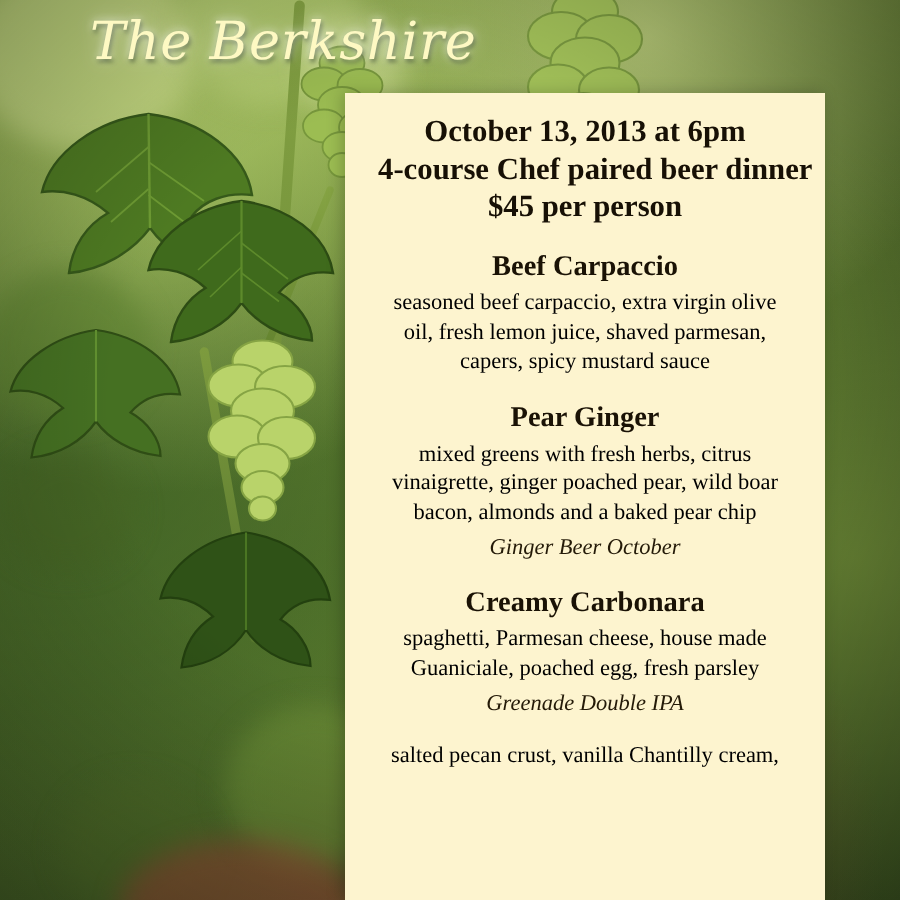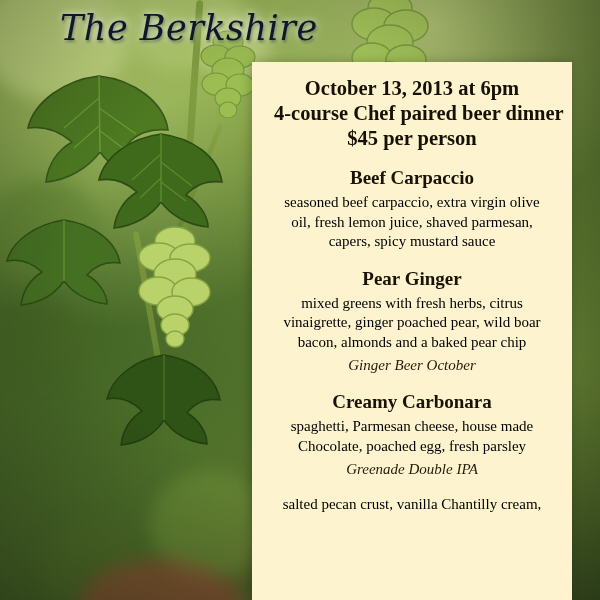--- a/index.html
+++ b/index.html
@@ -61,33 +61,33 @@
   }
 
   
   .title {
     position: absolute;
     left: 60px;
     top: 8px;
     font-family: "DejaVu Serif", serif;
     font-size: 35px;
     font-style: italic;
-    color: #0f172a;
+    color: #fef9c3;
     letter-spacing: 0.5px;
     text-shadow:
       0 0 6px rgba(255,255,255,0.65),
       0 0 14px rgba(255,255,255,0.45),
       1px 2px 3px rgba(40,60,15,0.75);
     white-space: nowrap;
   }
 
   
   .menu-card {
     position: absolute;
-    left: 252px;
+    left: 230px;
     top: 62px;
     width: 320px;
     height: 538px;
     background: #fdf4cf;
     box-sizing: border-box;
     padding: 14px 22px 0 22px;
     overflow: hidden;
     box-shadow: -2px 0 10px rgba(0,0,0,0.22);
   }
   .menu-head {
@@ -230,21 +230,21 @@
     </div>
 
     <div class="course">
       <div class="course-name">Pear Ginger</div>
       <div class="course-desc">mixed greens with fresh herbs, citrus vinaigrette, ginger poached pear, wild boar bacon, almonds and a baked pear chip</div>
       <div class="course-beer">Ginger Beer October</div>
     </div>
 
     <div class="course">
       <div class="course-name">Creamy Carbonara</div>
-      <div class="course-desc">spaghetti, Parmesan cheese, house made Chocolate, poached egg, fresh parsley</div>
+      <div class="course-desc">spaghetti, Parmesan cheese, house made Guaniciale, poached egg, fresh parsley</div>
       <div class="course-beer">Greenade Double IPA</div>
     </div>
 
     <div class="course">
       <div class="course-desc">salted pecan crust, vanilla Chantilly cream,</div>
     </div>
 
   </div>
 </div>
 

